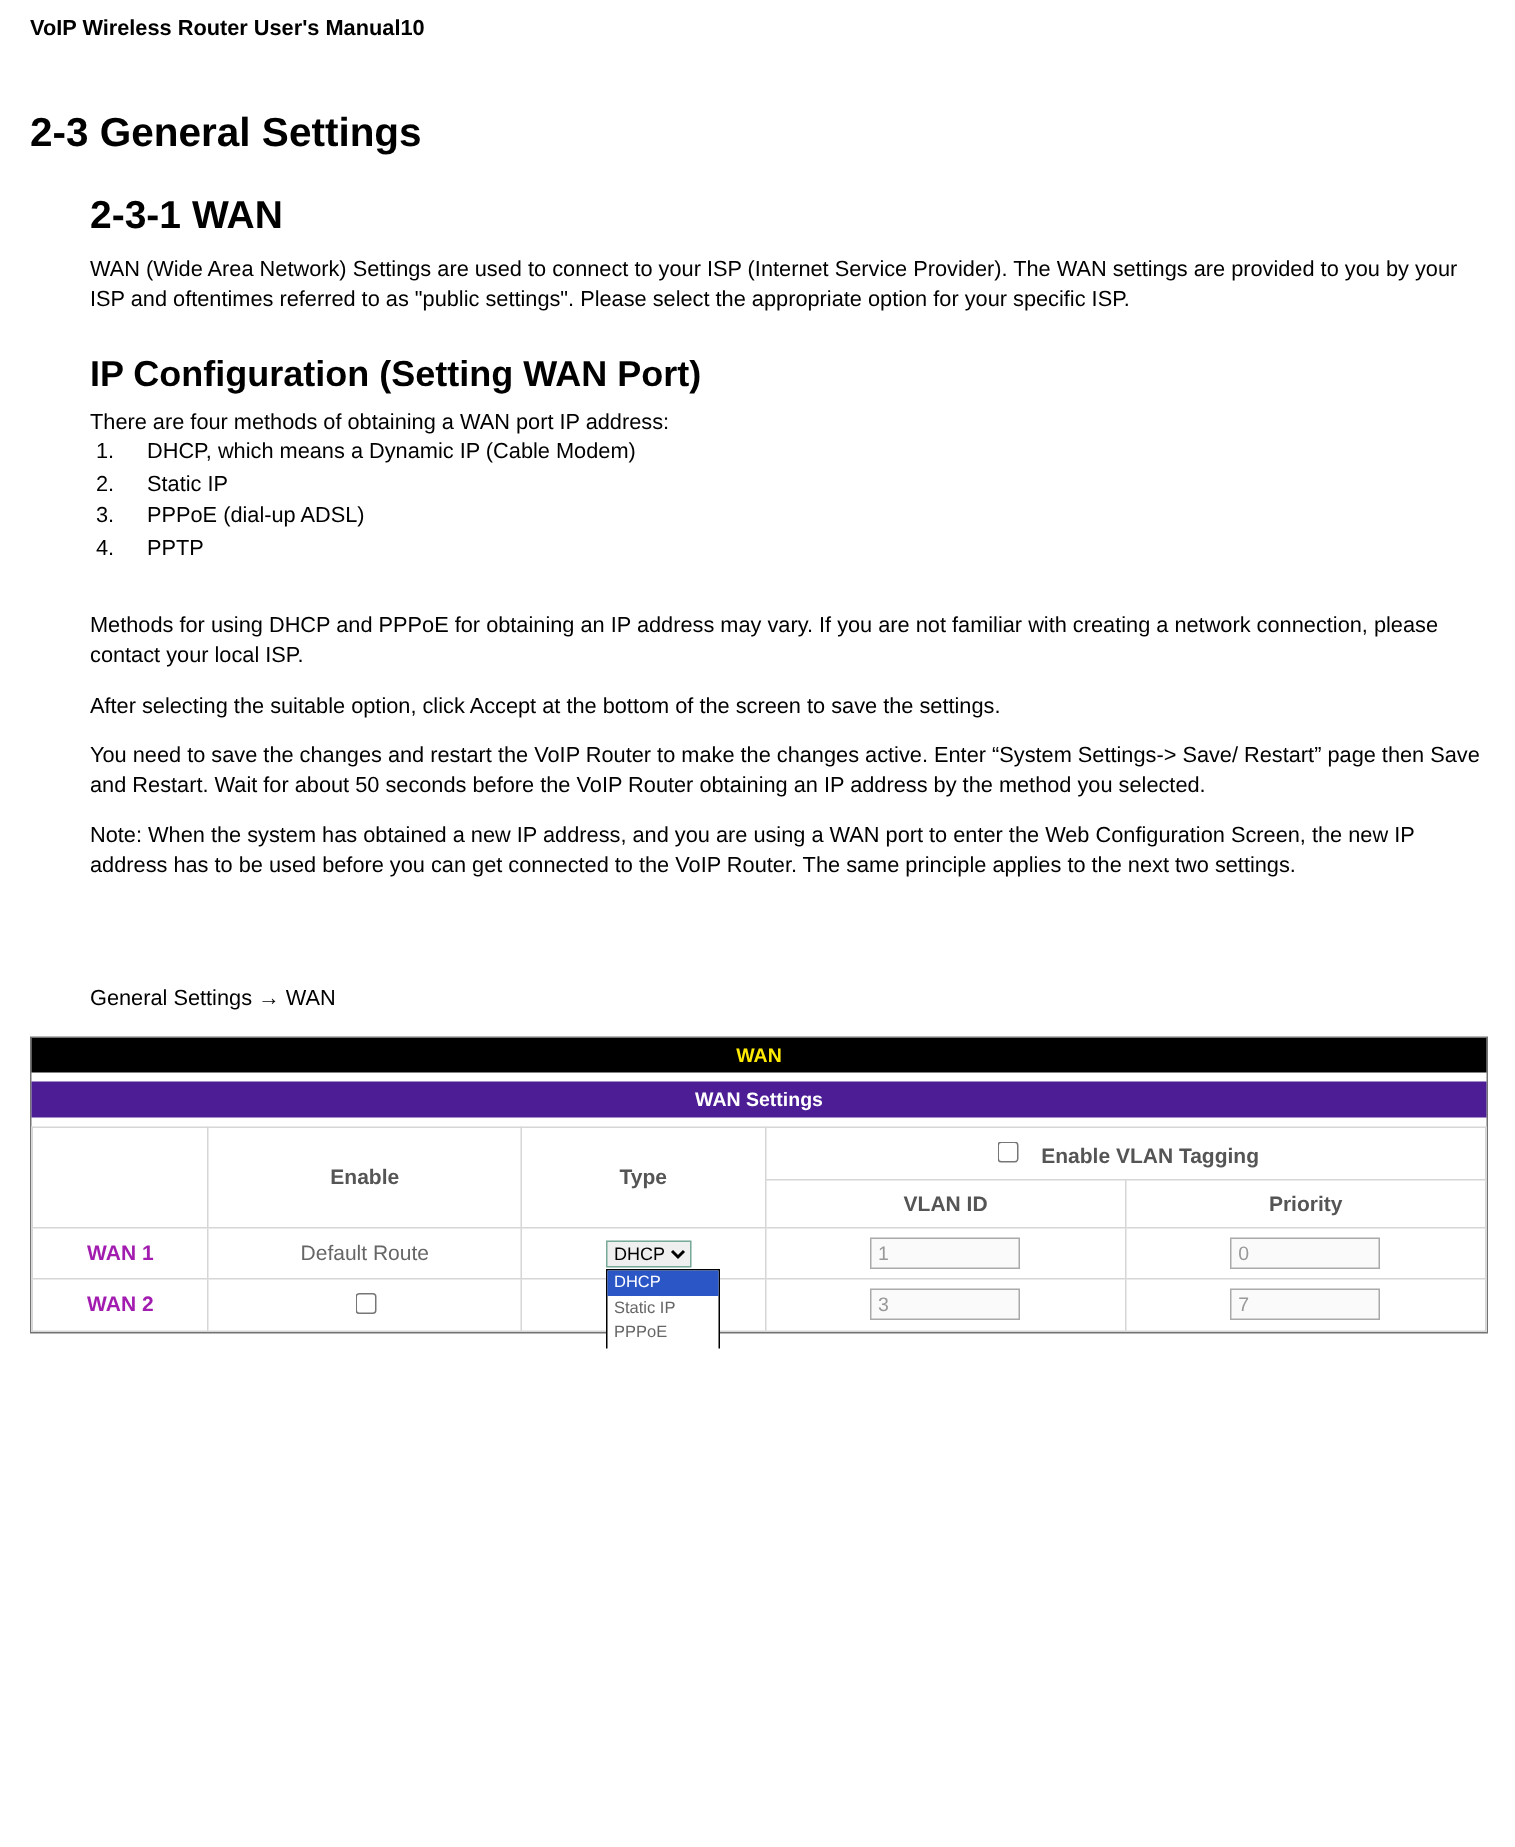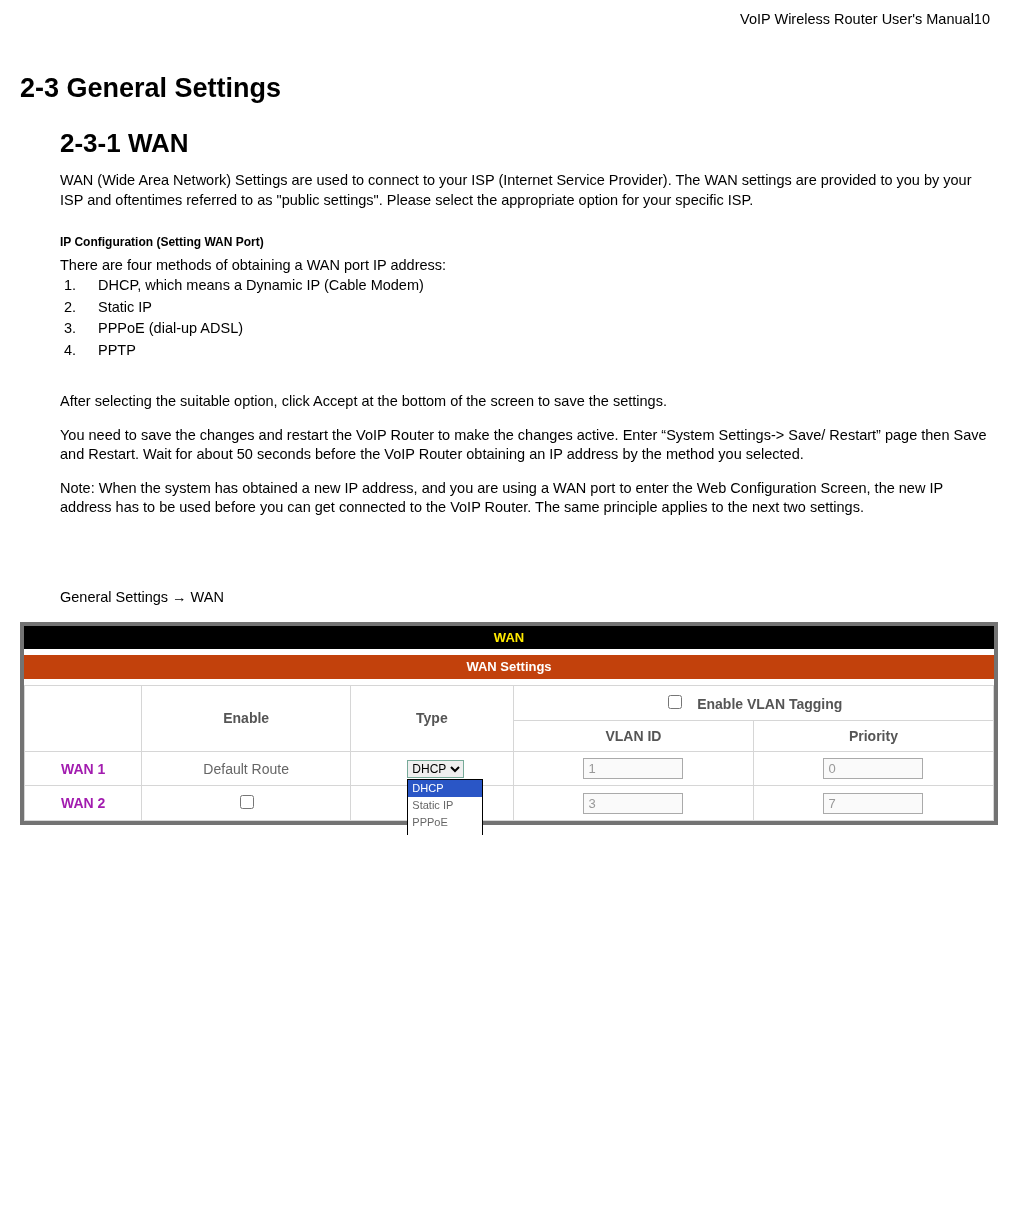--- a/index.html
+++ b/index.html
@@ -5,74 +5,74 @@
   body {
     font-family: Arial, Helvetica, sans-serif;
     margin: 0;
     padding: 10px 20px;
     color: #000;
     font-size: 14.5px;
     line-height: 1.35;
   }
   .header-row {
     display: flex;
-    justify-content: flex-end;
-    font-weight: normal;
+    justify-content: flex-start;
+    font-weight: bold;
     font-size: 14.5px;
     margin-bottom: 40px;
   }
   h1 {
     font-size: 27px;
     margin: 30px 0 20px 0;
     font-weight: bold;
   }
   .content {
     margin-left: 40px;
   }
   h2 {
     font-size: 26px;
     margin: 18px 0 10px 0;
     font-weight: bold;
   }
   h3 {
-    font-size: 12px;
+    font-size: 24px;
     margin: 24px 0 6px 0;
     font-weight: bold;
   }
   p { margin: 8px 0 14px 0; }
   ol.numlist {
     list-style: none;
     padding: 0;
     margin: 0 0 30px 4px;
   }
   ol.numlist li {
     padding: 0 0 2px 0;
   }
   ol.numlist li span.num {
     display: inline-block;
     width: 34px;
   }
   .bold { font-weight: normal; }
 
   
   .shot {
-    border: 4px solid #737373;
+    border: 1px solid #737373;
     margin-top: 10px;
     margin-left: -40px;
     width: 970px;
   }
   .bar {
     text-align: center;
     font-weight: bold;
     color: #fff;
     font-size: 13px;
     padding: 3px 0;
   }
   .bar-yellow { background: #000; color: #ffea00; }
-  .bar-white  { background: #c2410c; color: #fff; margin-top: 6px;}
+  .bar-white  { background: #4c1d95; color: #fff; margin-top: 6px;}
   .tbl {
     width: 100%;
     border-collapse: collapse;
     margin-top: 6px;
     background: #fff;
   }
   .tbl th, .tbl td {
     border: 1px solid #d6d6d6;
     padding: 6px 4px;
     color: #666;
@@ -129,20 +129,21 @@
   <h3>IP Configuration (Setting WAN Port)</h3>
 
   <div>There are four methods of obtaining a WAN port IP address:</div>
   <ol class="numlist">
     <li><span class="num">1.</span><span>DHCP, which means a Dynamic IP (Cable Modem)</span></li>
     <li><span class="num">2.</span><span>Static IP</span></li>
     <li><span class="num">3.</span><span>PPPoE (dial-up ADSL)</span></li>
     <li><span class="num">4.</span><span>PPTP</span></li>
   </ol>
 
+  <p>Methods for using DHCP and PPPoE for obtaining an IP address may vary. If you are not familiar with creating a network connection, please contact your local ISP.</p>
 
   <p>
     <span>After selecting the suitable option, click </span><span class="bold">Accept</span><span> at the bottom of the screen to save the settings.</span>
   </p>
 
   <p>
     <span>You need to save the changes and restart the VoIP Router to make the changes active. Enter “System Settings-&gt; Save/ Restart” page then </span><span class="bold">Save</span><span> and </span><span class="bold">Restart</span><span>. Wait for about 50 seconds before the VoIP Router obtaining an IP address by the method you selected.</span>
   </p>
 
   <p style="">

